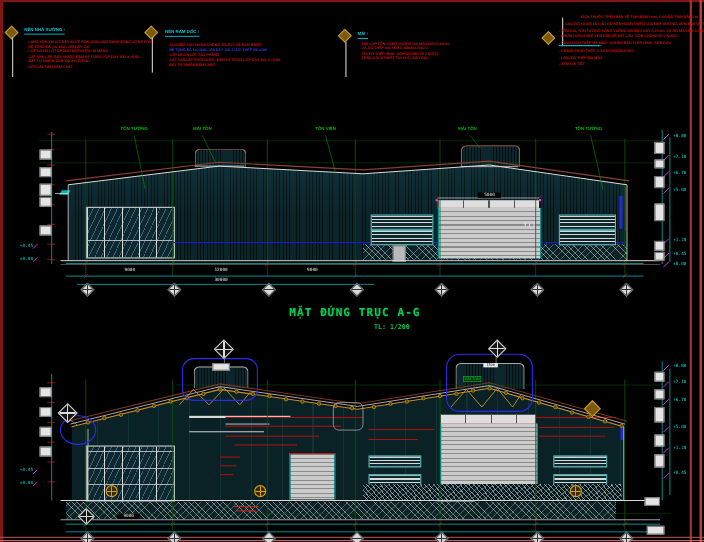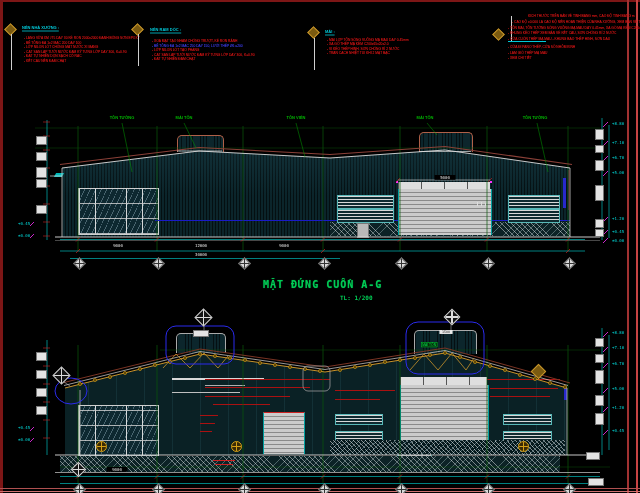--- a/index.html
+++ b/index.html
@@ -342,21 +342,21 @@
   <div class="abs">
     <div class="abs gbubble" style="left:74.5px;top:259px;"></div>
     <div class="abs gbubble" style="left:153.5px;top:259px;"></div>
     <div class="abs gbubble" style="left:239.5px;top:259px;"></div>
     <div class="abs gbubble" style="left:319.5px;top:259px;"></div>
     <div class="abs gbubble" style="left:396.5px;top:259px;"></div>
     <div class="abs gbubble" style="left:483.5px;top:259px;"></div>
     <div class="abs gbubble" style="left:564.5px;top:259px;"></div>
   </div>
 
-  <div class="t title-green" style="left:263px;top:279px;">MẶT ĐỨNG CUỐN A-G</div>
+  <div class="t title-green" style="left:263px;top:279px;">MẶT ĐỨNG TRỤC A-G</div>
   <div class="t scale-green" style="left:340px;top:294px;">TL: 1/200</div>
 
   <div class="abs bmark" style="left:197px;top:311px;width:11px;height:11px;"></div>
   <div class="abs bmark" style="left:446px;top:311px;width:10px;height:10px;"></div>
   <div class="abs bmark" style="left:55px;top:369px;width:11px;height:11px;"></div>
   <div class="abs bmark" style="left:73px;top:464px;width:9px;height:9px;"></div>
   <div class="abs gdia" style="left:533px;top:366px;width:9px;height:9px;"></div>
 
   <div class="abs whitebox" style="left:193px;top:330px;width:14px;height:5px;"></div>
   <div class="t dim-w f3c" style="left:436px;top:330px;width:18px;background:#e8e8e8;color:#222;">1500</div>

